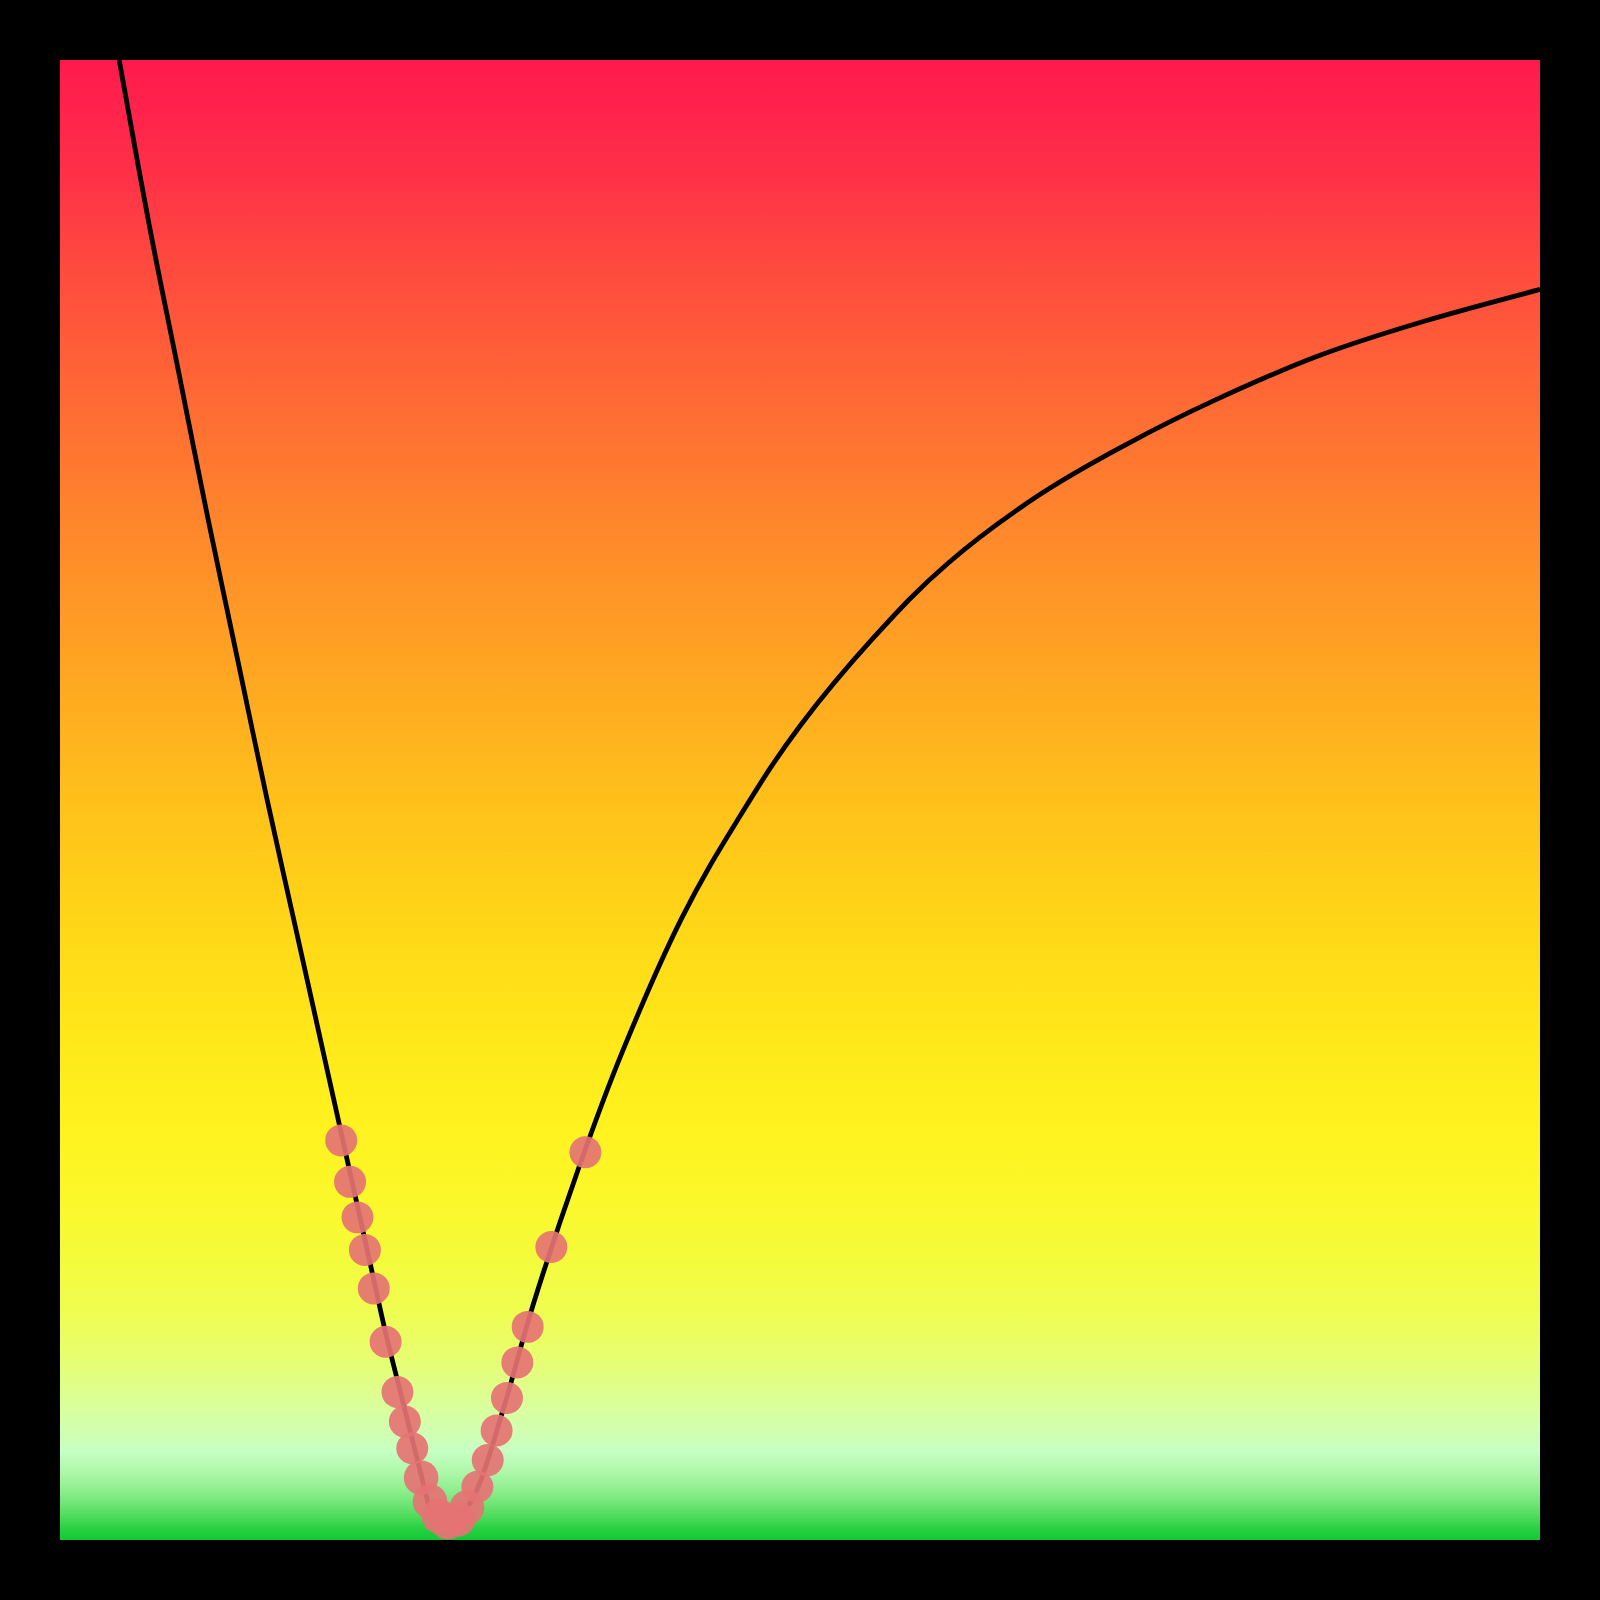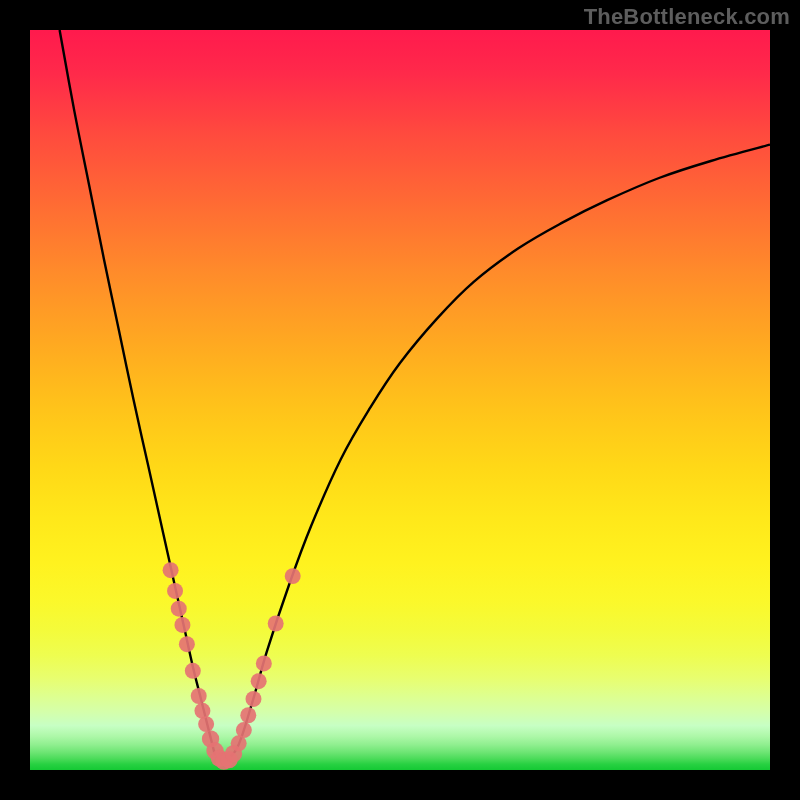--- a/index.html
+++ b/index.html
@@ -102,14 +102,13 @@
           <circle cx="213.86" cy="700.04" r="7.99" fill="#e57373" fill-opacity="0.92"></circle>
           <circle cx="218.30" cy="685.24" r="7.99" fill="#e57373" fill-opacity="0.92"></circle>
           <circle cx="223.48" cy="668.96" r="7.99" fill="#e57373" fill-opacity="0.92"></circle>
           <circle cx="228.66" cy="651.20" r="7.99" fill="#e57373" fill-opacity="0.92"></circle>
           <circle cx="233.84" cy="633.44" r="7.99" fill="#e57373" fill-opacity="0.92"></circle>
           <circle cx="245.68" cy="593.48" r="7.99" fill="#e57373" fill-opacity="0.92"></circle>
           <circle cx="262.70" cy="546.12" r="7.99" fill="#e57373" fill-opacity="0.92"></circle>
         </g>
     </svg>
   </div>
-  <div class="watermark">TheBottleneck.com</div>
 </div>
 
 </body></html>

